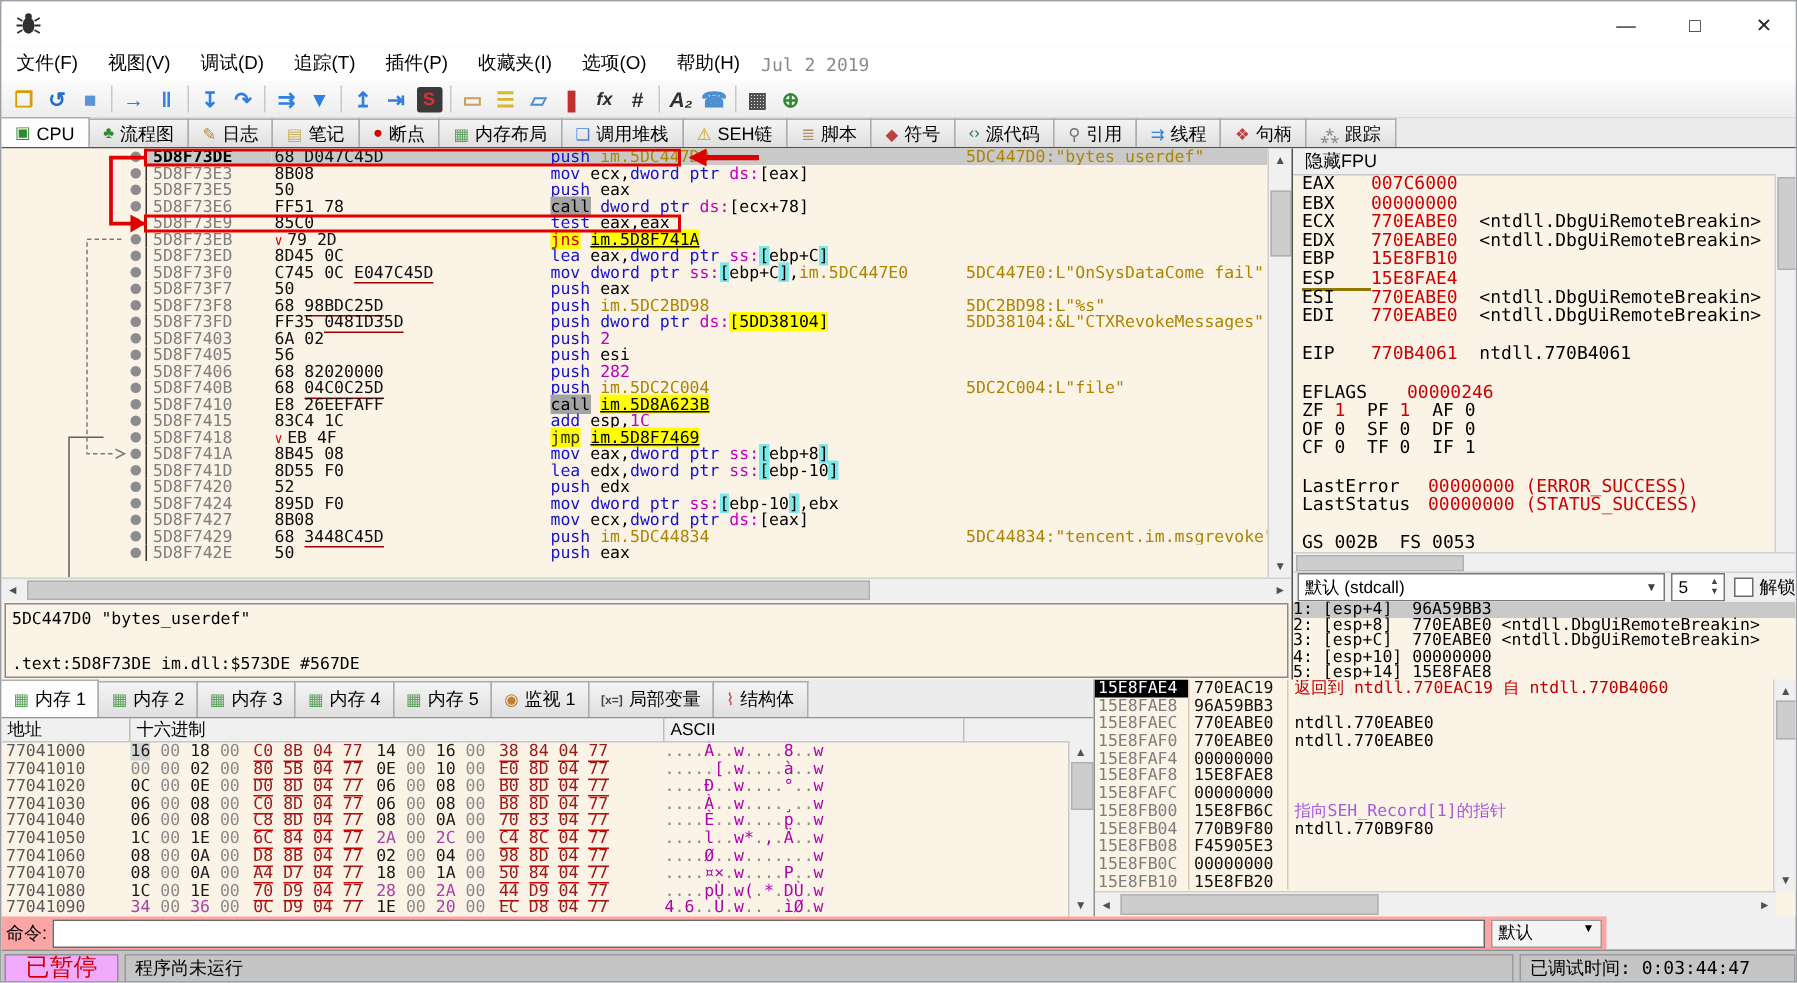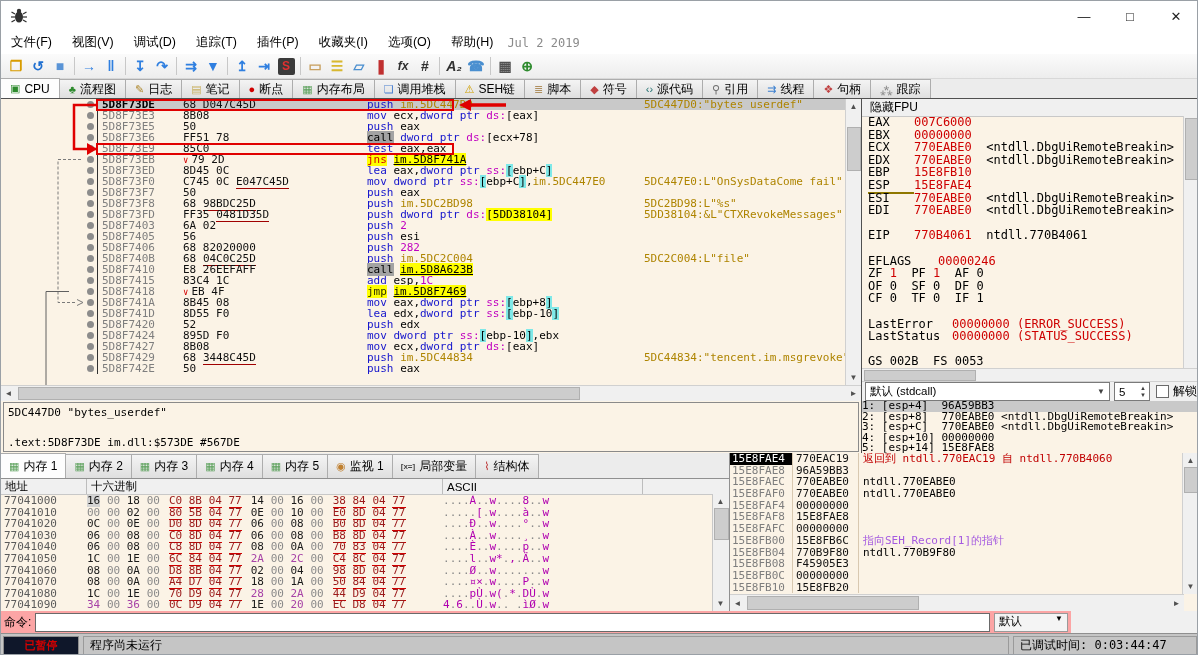--- a/index.html
+++ b/index.html
@@ -127,22 +127,22 @@
   #stk-vsb .sb-thumb{position:absolute;left:1px;top:14px;width:13px;height:24px;}
   #stk-hsb{left:0;top:141px;width:454px;height:16px;}
   #stk-hsb .sb-thumb{height:12px;width:170px;margin-left:2px;}
   
   #cmdbar{position:absolute;left:0;top:610px;width:1070px;height:22px;background:#fca5a5;display:flex;align-items:center;padding:0 3px;box-sizing:border-box;}
   #cmd-label{font-size:12px;margin-right:4px;white-space:nowrap;}
   #cmd-input{flex:1;height:17px;background:#FFF;border:1px solid #6A6A6A;}
   #cmd-profile{width:64px;height:17px;margin-left:4px;background:#F4F4F4;border:1px solid #9A9A9A;display:flex;align-items:flex-start;padding:0 4px;font-size:11.5px;}
   #cmd-profile .carets{margin-left:auto;font-size:8px;}
   #statusbar{position:absolute;left:0;top:632px;width:1198px;height:23px;background:#C5C5C5;display:flex;align-items:center;border-top:1px solid #8F8F8F;}
-  #pause-badge{width:74px;height:17px;margin-left:2px;background:#0f172a;color:#D40000;font-weight:bold;
-               display:flex;align-items:center;justify-content:center;border:1px solid #8F8F8F;font-size:11px;}
+  #pause-badge{width:74px;height:17px;margin-left:2px;background:#f0abfc;color:#D40000;font-weight:normal;
+               display:flex;align-items:center;justify-content:center;border:1px solid #8F8F8F;font-size:16px;}
   #status-msg{flex:1;height:17px;margin:0 4px;border:1px solid #9A9A9A;background:#C5C5C5;display:flex;align-items:center;padding-left:6px;font-size:12px;}
   #debug-time{width:176px;height:17px;margin-right:2px;border:1px solid #9A9A9A;display:flex;align-items:center;padding-left:6px;font-size:12px;font-family:"DejaVu Sans Mono",monospace;}
 </style>
 </head>
 <body>
 
 <div id="titlebar">
   <svg class="appicon" viewBox="0 0 18 18">
     <ellipse cx="9" cy="10" rx="4" ry="5.5" fill="#303030"></ellipse>
     <circle cx="9" cy="4" r="2.2" fill="#303030"></circle>

